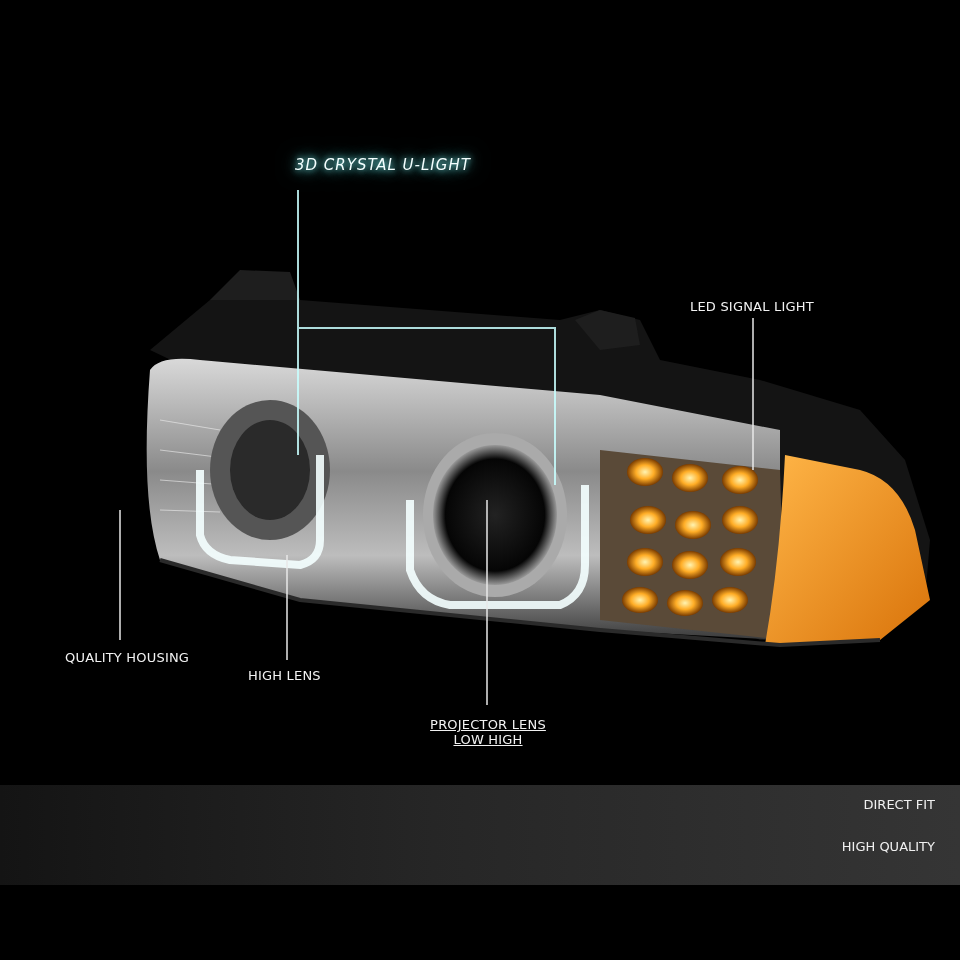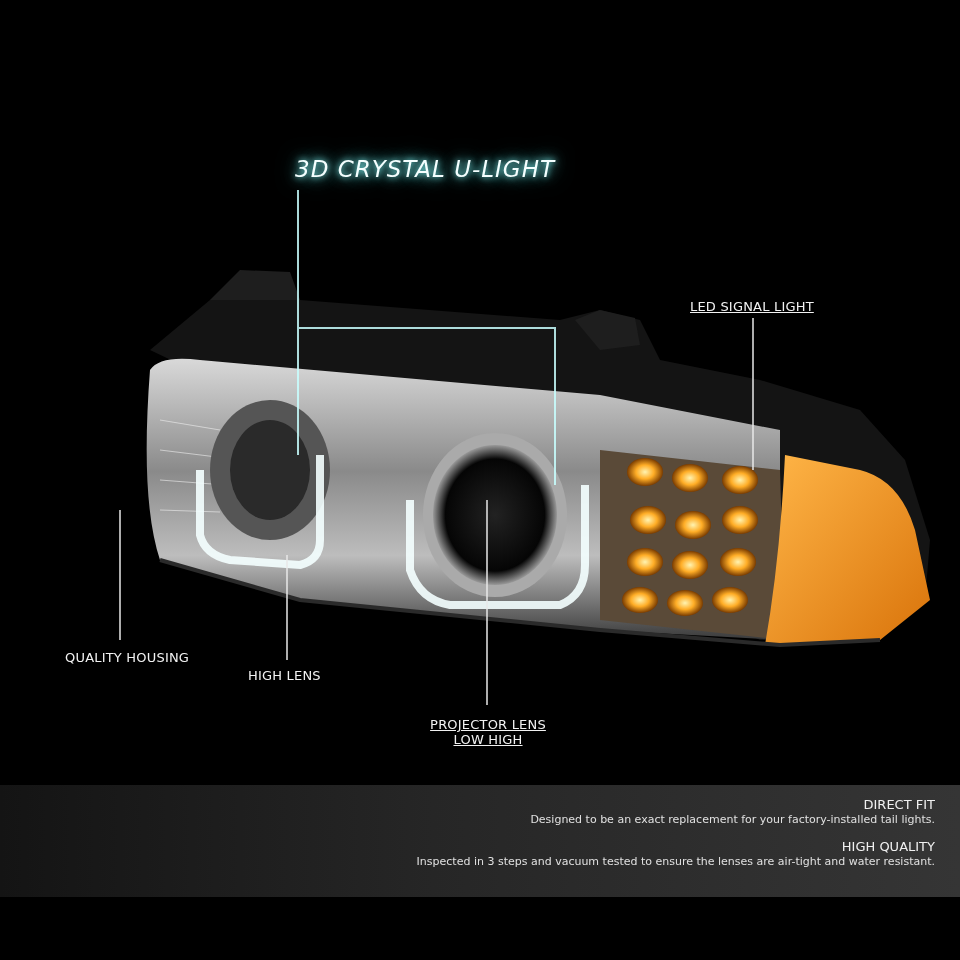--- a/index.html
+++ b/index.html
@@ -1,22 +1,22 @@
 <!DOCTYPE html>
 <html><head>
 <meta charset="utf-8">
 <style>
   html, body { margin:0; padding:0; }
   body { width:960px; height:960px; background:#000; position:relative; overflow:hidden;
          font-family:"DejaVu Sans", "Liberation Sans", sans-serif; color:#fff; }
   .abs { position:absolute; }
-  .title { left:295px; top:156px; font-size:23px; font-style:italic; letter-spacing:1px;
+  .title { left:295px; top:156px; font-size:15px; font-style:italic; letter-spacing:1px;
            color:#f4ffff; text-shadow:0 0 6px #8ff,0 0 14px #6cc,0 0 22px #399; white-space:nowrap;text-align:center; }
   .label { font-size:13px; color:#f2f2f2; white-space:nowrap; letter-spacing:0.2px; }
-  .footer { left:0; top:785px; width:960px; height:112px;
+  .footer { left:0; top:785px; width:960px; height:100px;
             background:linear-gradient(90deg,#141414 0%,#262626 45%,#353535 100%); }
   .f-h { right:25px; font-size:13px; color:#f0f0f0; text-align:right; white-space:nowrap; }
   .f-p { right:25px; font-size:11px; color:#e0e0e0; text-align:right; white-space:nowrap; }
   svg { position:absolute; left:0; top:0; }
 </style>
 </head>
 <body>
 
 <svg width="960" height="960" viewBox="0 0 960 960">
   <defs>
@@ -87,26 +87,24 @@
   <path d="M298 190 L298 455 M298 328 L555 328 L555 485" fill="none" stroke="#c8ffff" stroke-width="2" opacity="0.85"></path>
 
   <line x1="120" y1="510" x2="120" y2="640" stroke="#e8e8e8" stroke-width="1.5"></line>
   <line x1="287" y1="555" x2="287" y2="660" stroke="#e8e8e8" stroke-width="1.5"></line>
   <line x1="487" y1="500" x2="487" y2="705" stroke="#e8e8e8" stroke-width="1.5"></line>
   <line x1="753" y1="318" x2="753" y2="470" stroke="#e8e8e8" stroke-width="1.5"></line>
 </svg>
 
 <div class="abs title">3D CRYSTAL U-LIGHT</div>
 
-<div class="abs label" style="left:690px; top:299px;text-decoration:underline;">LED SIGNAL LIGHT</div>
+<div class="abs label" style="left:690px; top:299px;">LED SIGNAL LIGHT</div>
 <div class="abs label" style="left:65px; top:650px;">QUALITY HOUSING</div>
 <div class="abs label" style="left:248px; top:668px;">HIGH LENS</div>
 <div class="abs label" style="left:428px; top:717px; width:120px; text-align:center;text-decoration:underline;">
   <div>PROJECTOR LENS</div>
   <div>LOW HIGH</div>
 </div>
 
 <div class="abs footer">
   <div class="abs f-h" style="top:12px;">DIRECT FIT</div>
-  <div class="abs f-p" style="top:28px;">Designed to be an exact replacement for your factory-installed tail lights.</div>
   <div class="abs f-h" style="top:54px;">HIGH QUALITY</div>
-  <div class="abs f-p" style="top:70px;">Inspected in 3 steps and vacuum tested to ensure the lenses are air-tight and water resistant.</div>
 </div>
 
 </body></html>

